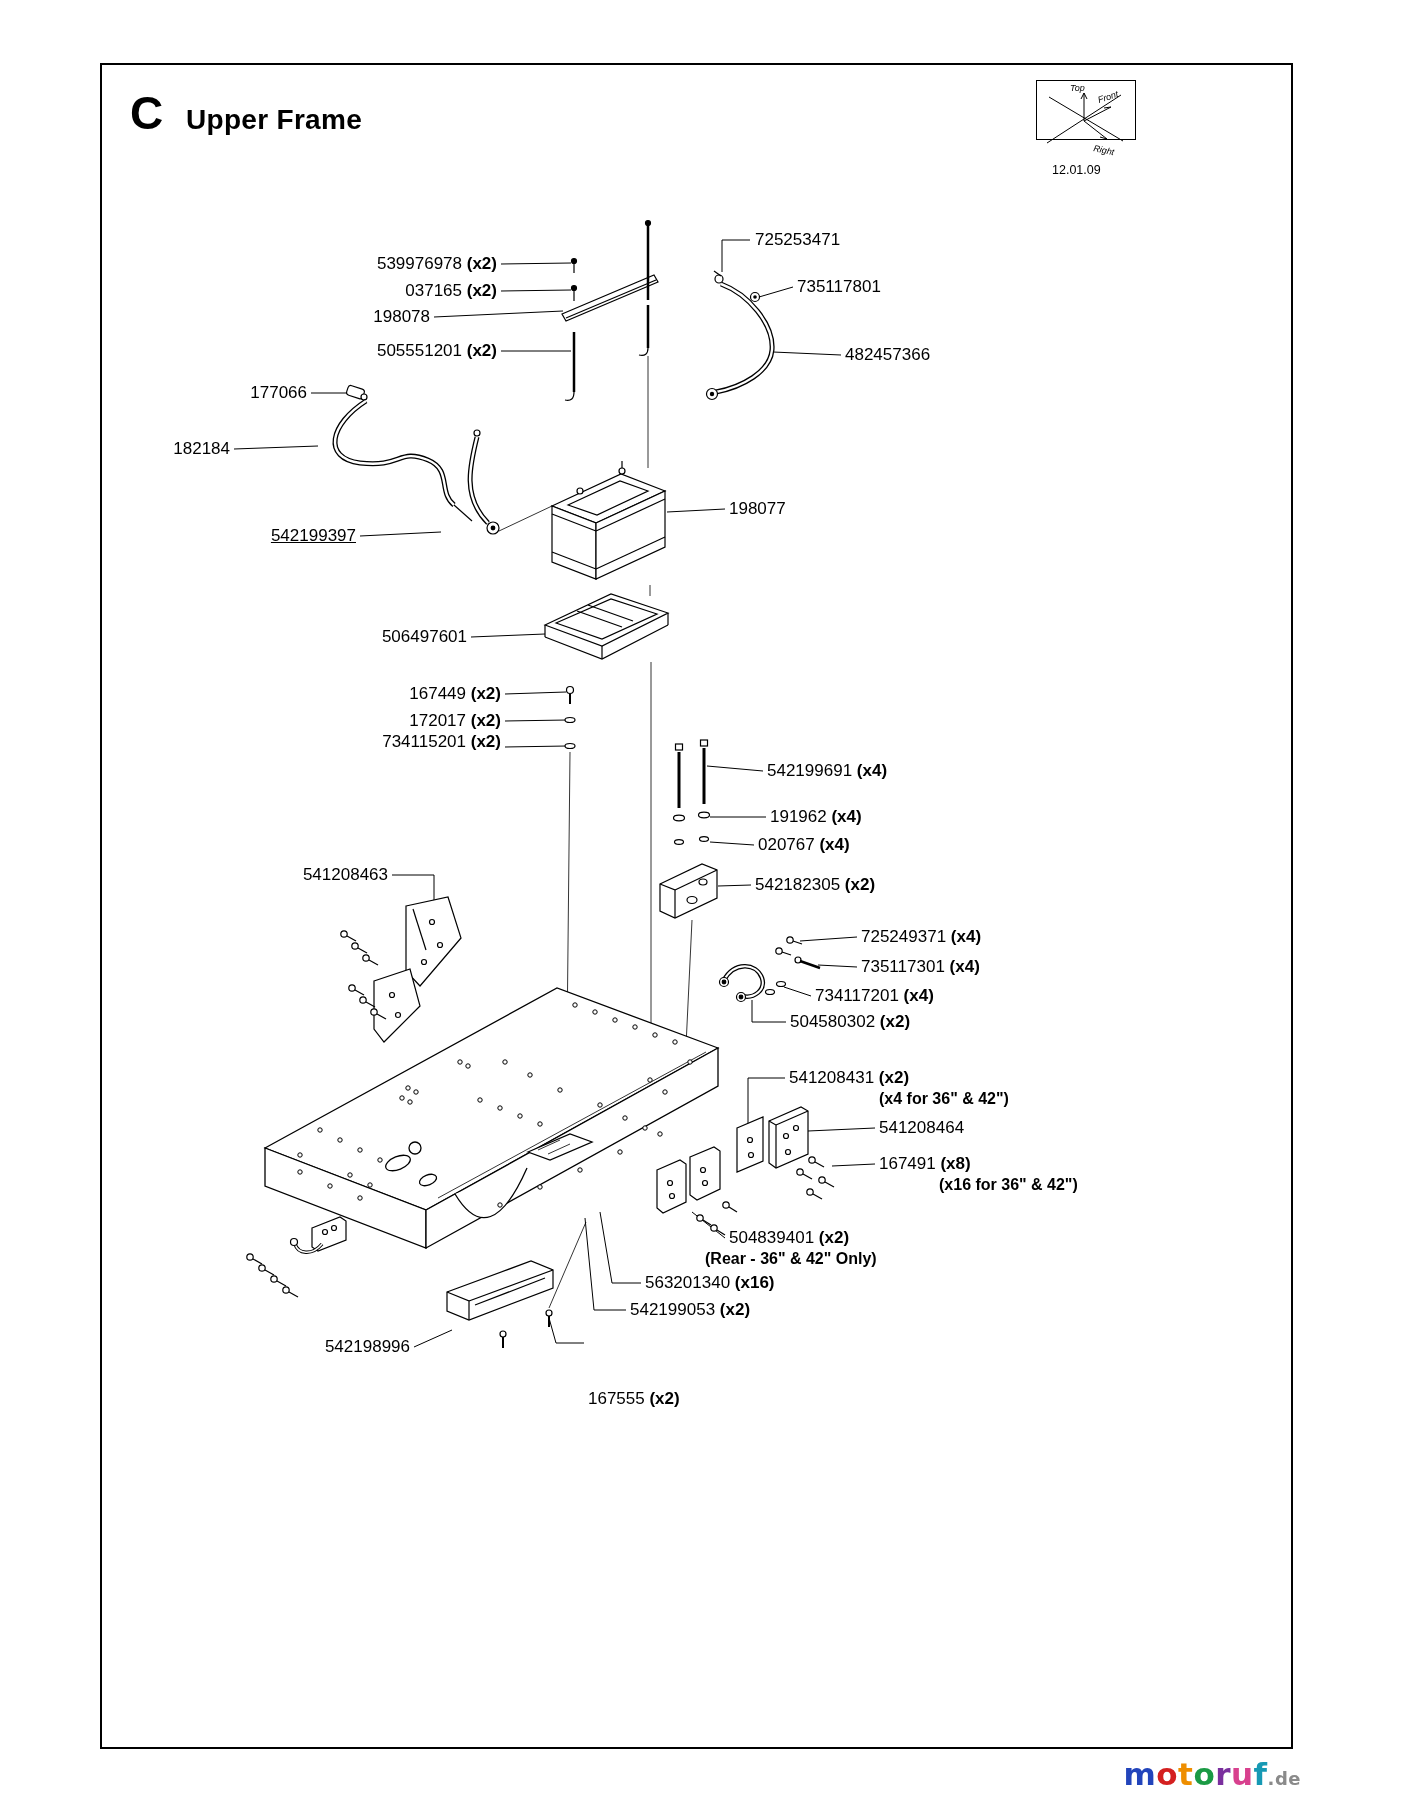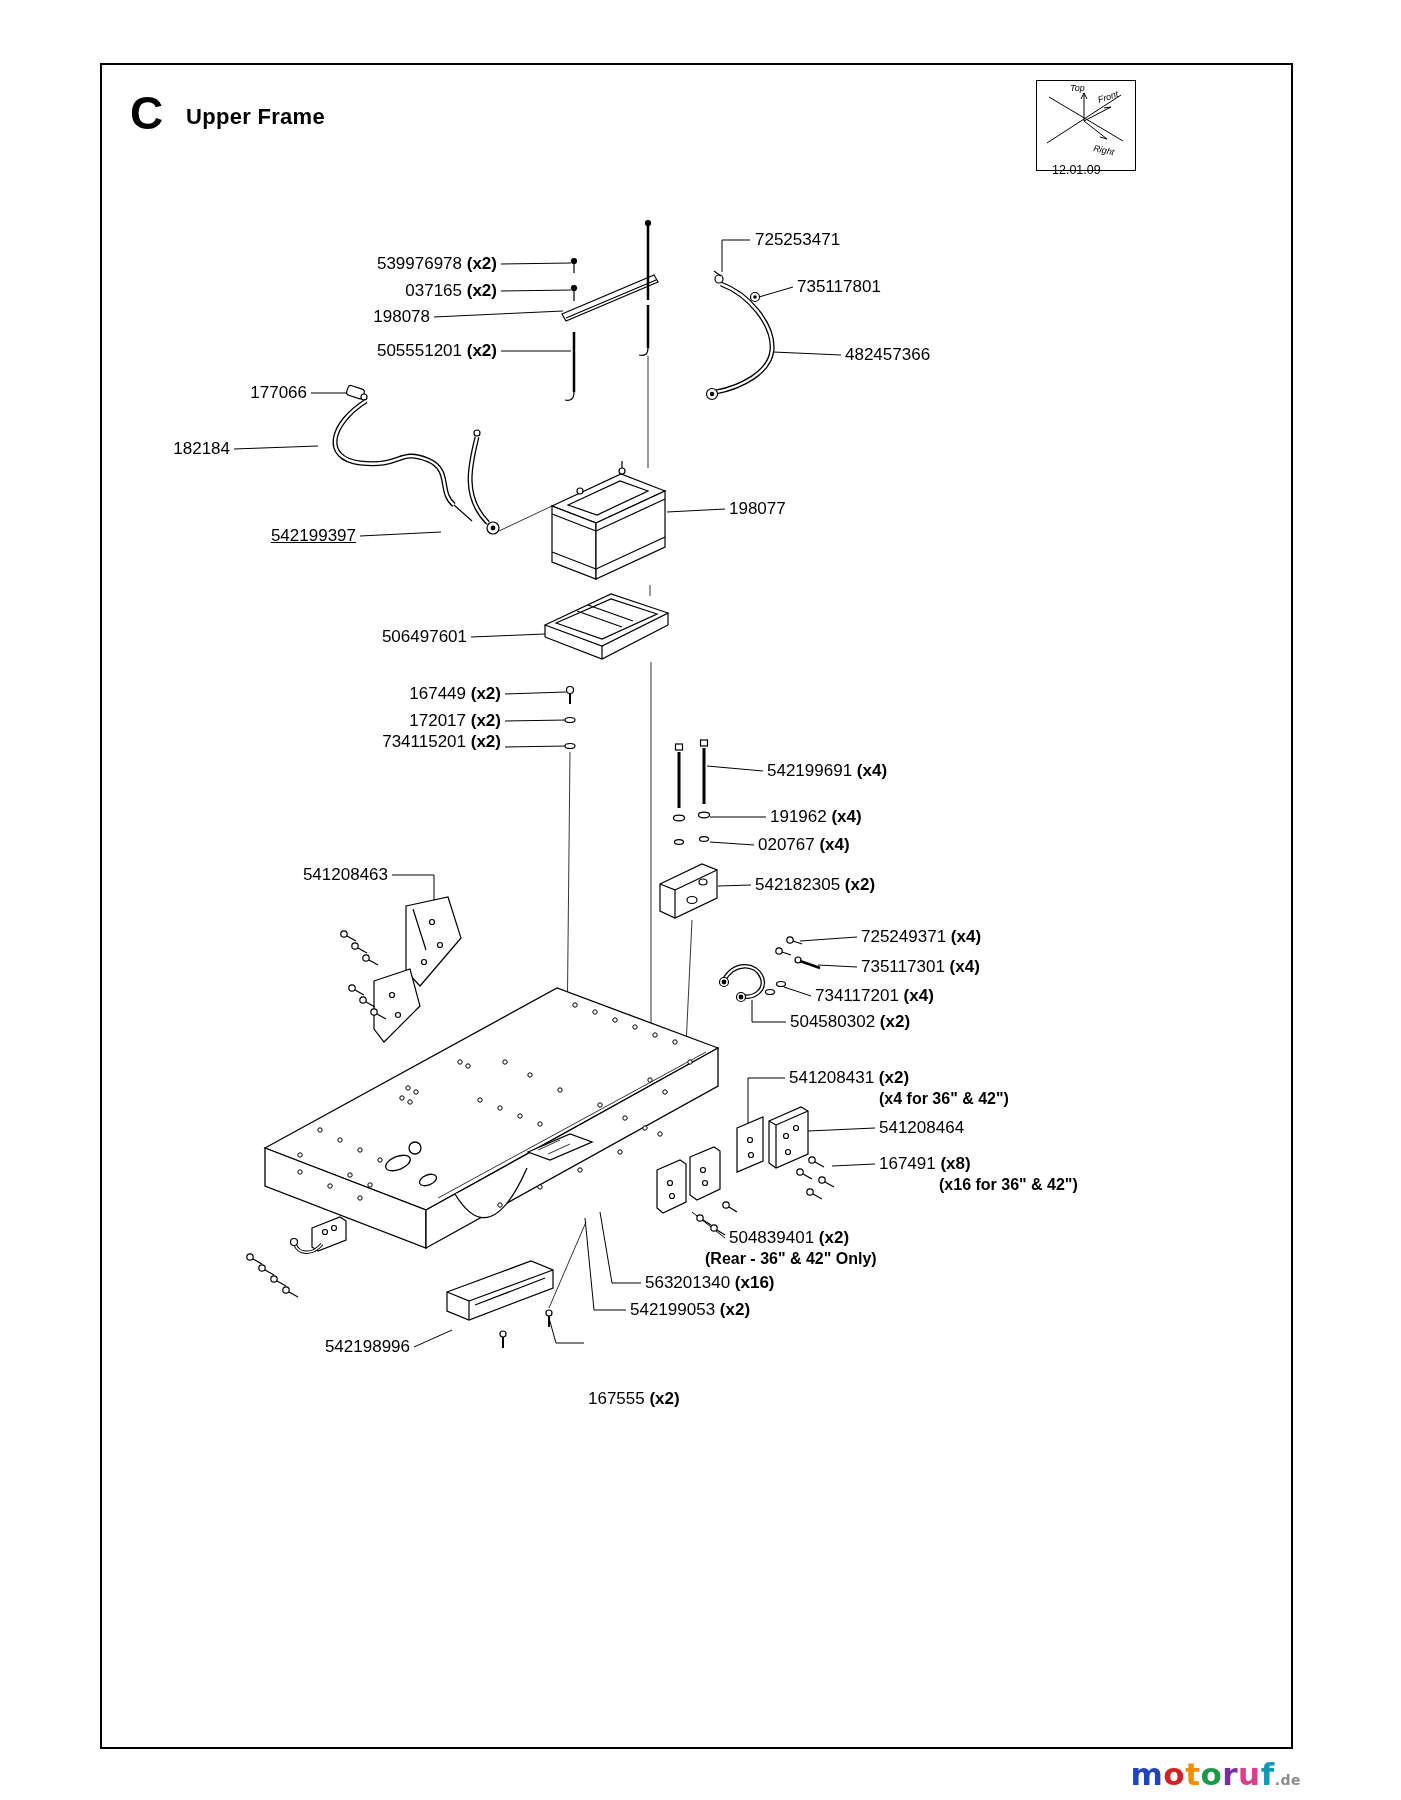--- a/index.html
+++ b/index.html
@@ -1,33 +1,33 @@
 <!DOCTYPE html>
 <html><head>
 <meta charset="utf-8">
 <style>
   html,body{margin:0;padding:0;background:#fff;}
   .page{position:relative;width:1401px;height:1800px;background:#fff;overflow:hidden;
         font-family:"Liberation Sans",sans-serif;color:#000;}
   .border-frame{position:absolute;left:100px;top:63px;width:1193px;height:1686px;
         border:2.5px solid #000;box-sizing:border-box;}
   .section-letter{position:absolute;left:130px;top:90px;font-size:46px;font-weight:bold;line-height:1;}
-  .page-title{position:absolute;left:186px;top:104px;font-size:22px;font-weight:bold;letter-spacing:.3px;}
-  .orient-box{position:absolute;left:1036px;top:80px;width:100px;height:91px;
+  .page-title{position:absolute;left:186px;top:104px;font-size:28px;font-weight:bold;letter-spacing:.3px;}
+  .orient-box{position:absolute;left:1036px;top:80px;width:100px;height:60px;
         border:1.5px solid #000;box-sizing:border-box;}
   .date{position:absolute;left:1052px;top:163px;font-size:12.5px;}
   .diagram-svg{position:absolute;left:0;top:0;}
   .labels-layer{position:absolute;left:0;top:0;width:100%;height:100%;pointer-events:none;}
   .part-label{position:absolute;font-size:17px;line-height:21px;white-space:nowrap;}
   .part-label.align-right{text-align:right;}
   .part-label .qty{font-weight:bold;}
   .part-label .note{font-weight:bold;font-size:16px;}
   .logo{position:absolute;right:100px;top:1756px;font-size:31px;font-weight:bold;
         font-family:"DejaVu Sans",sans-serif;letter-spacing:.5px;}
-  .logo .suffix{font-size:14px;color:#8a8a8a;}
+  .logo .suffix{font-size:18px;color:#8a8a8a;}
 </style>
 </head>
 <body>
 
 <div class="page">
 
   <div class="border-frame"></div>
 
   <div class="section-letter">C</div>
   <div class="page-title">Upper Frame</div>

